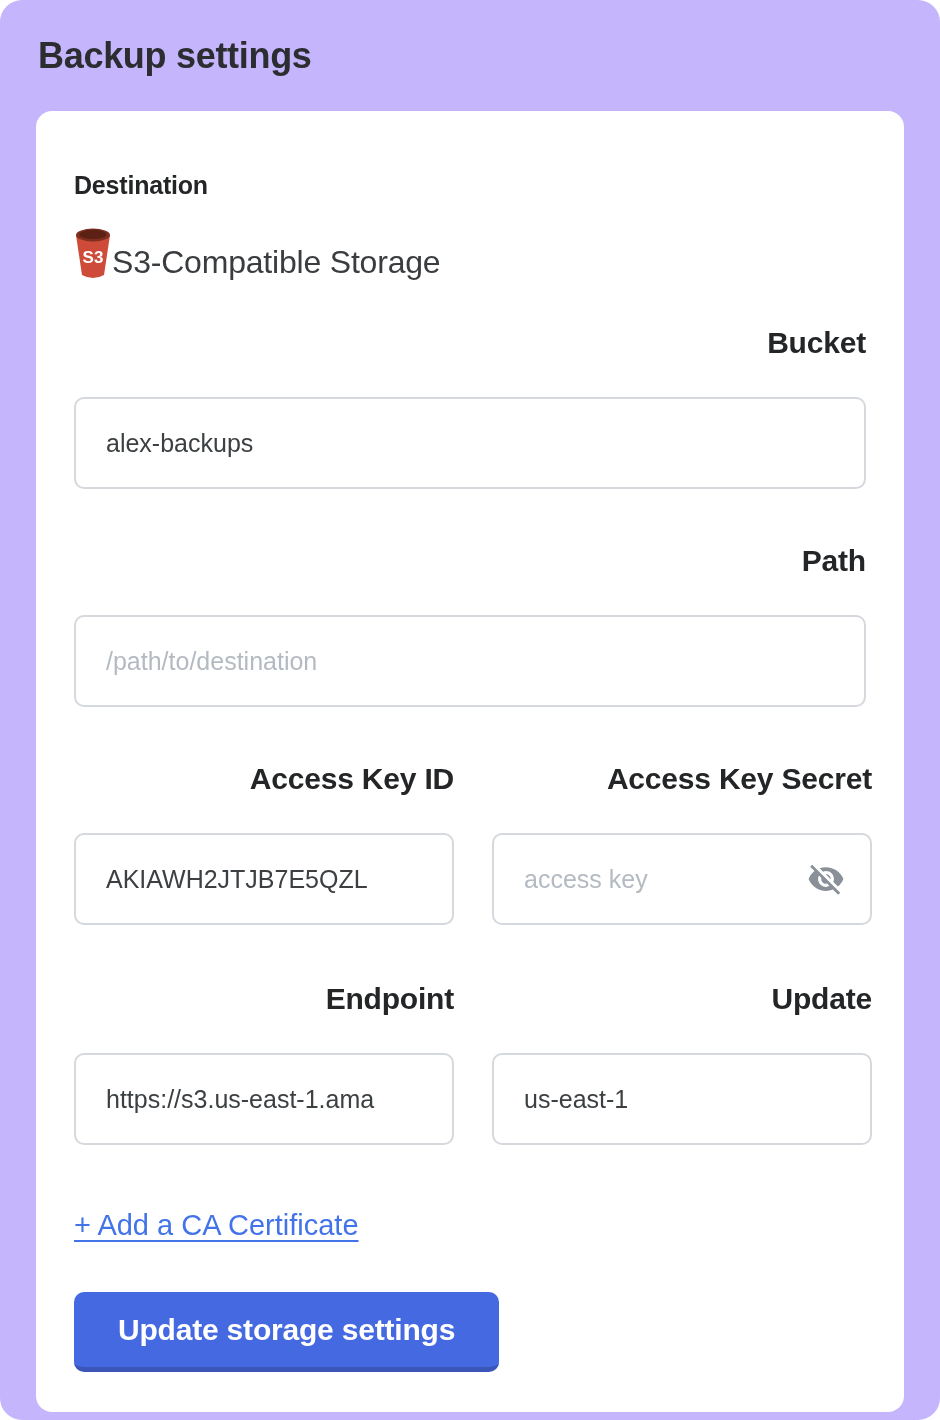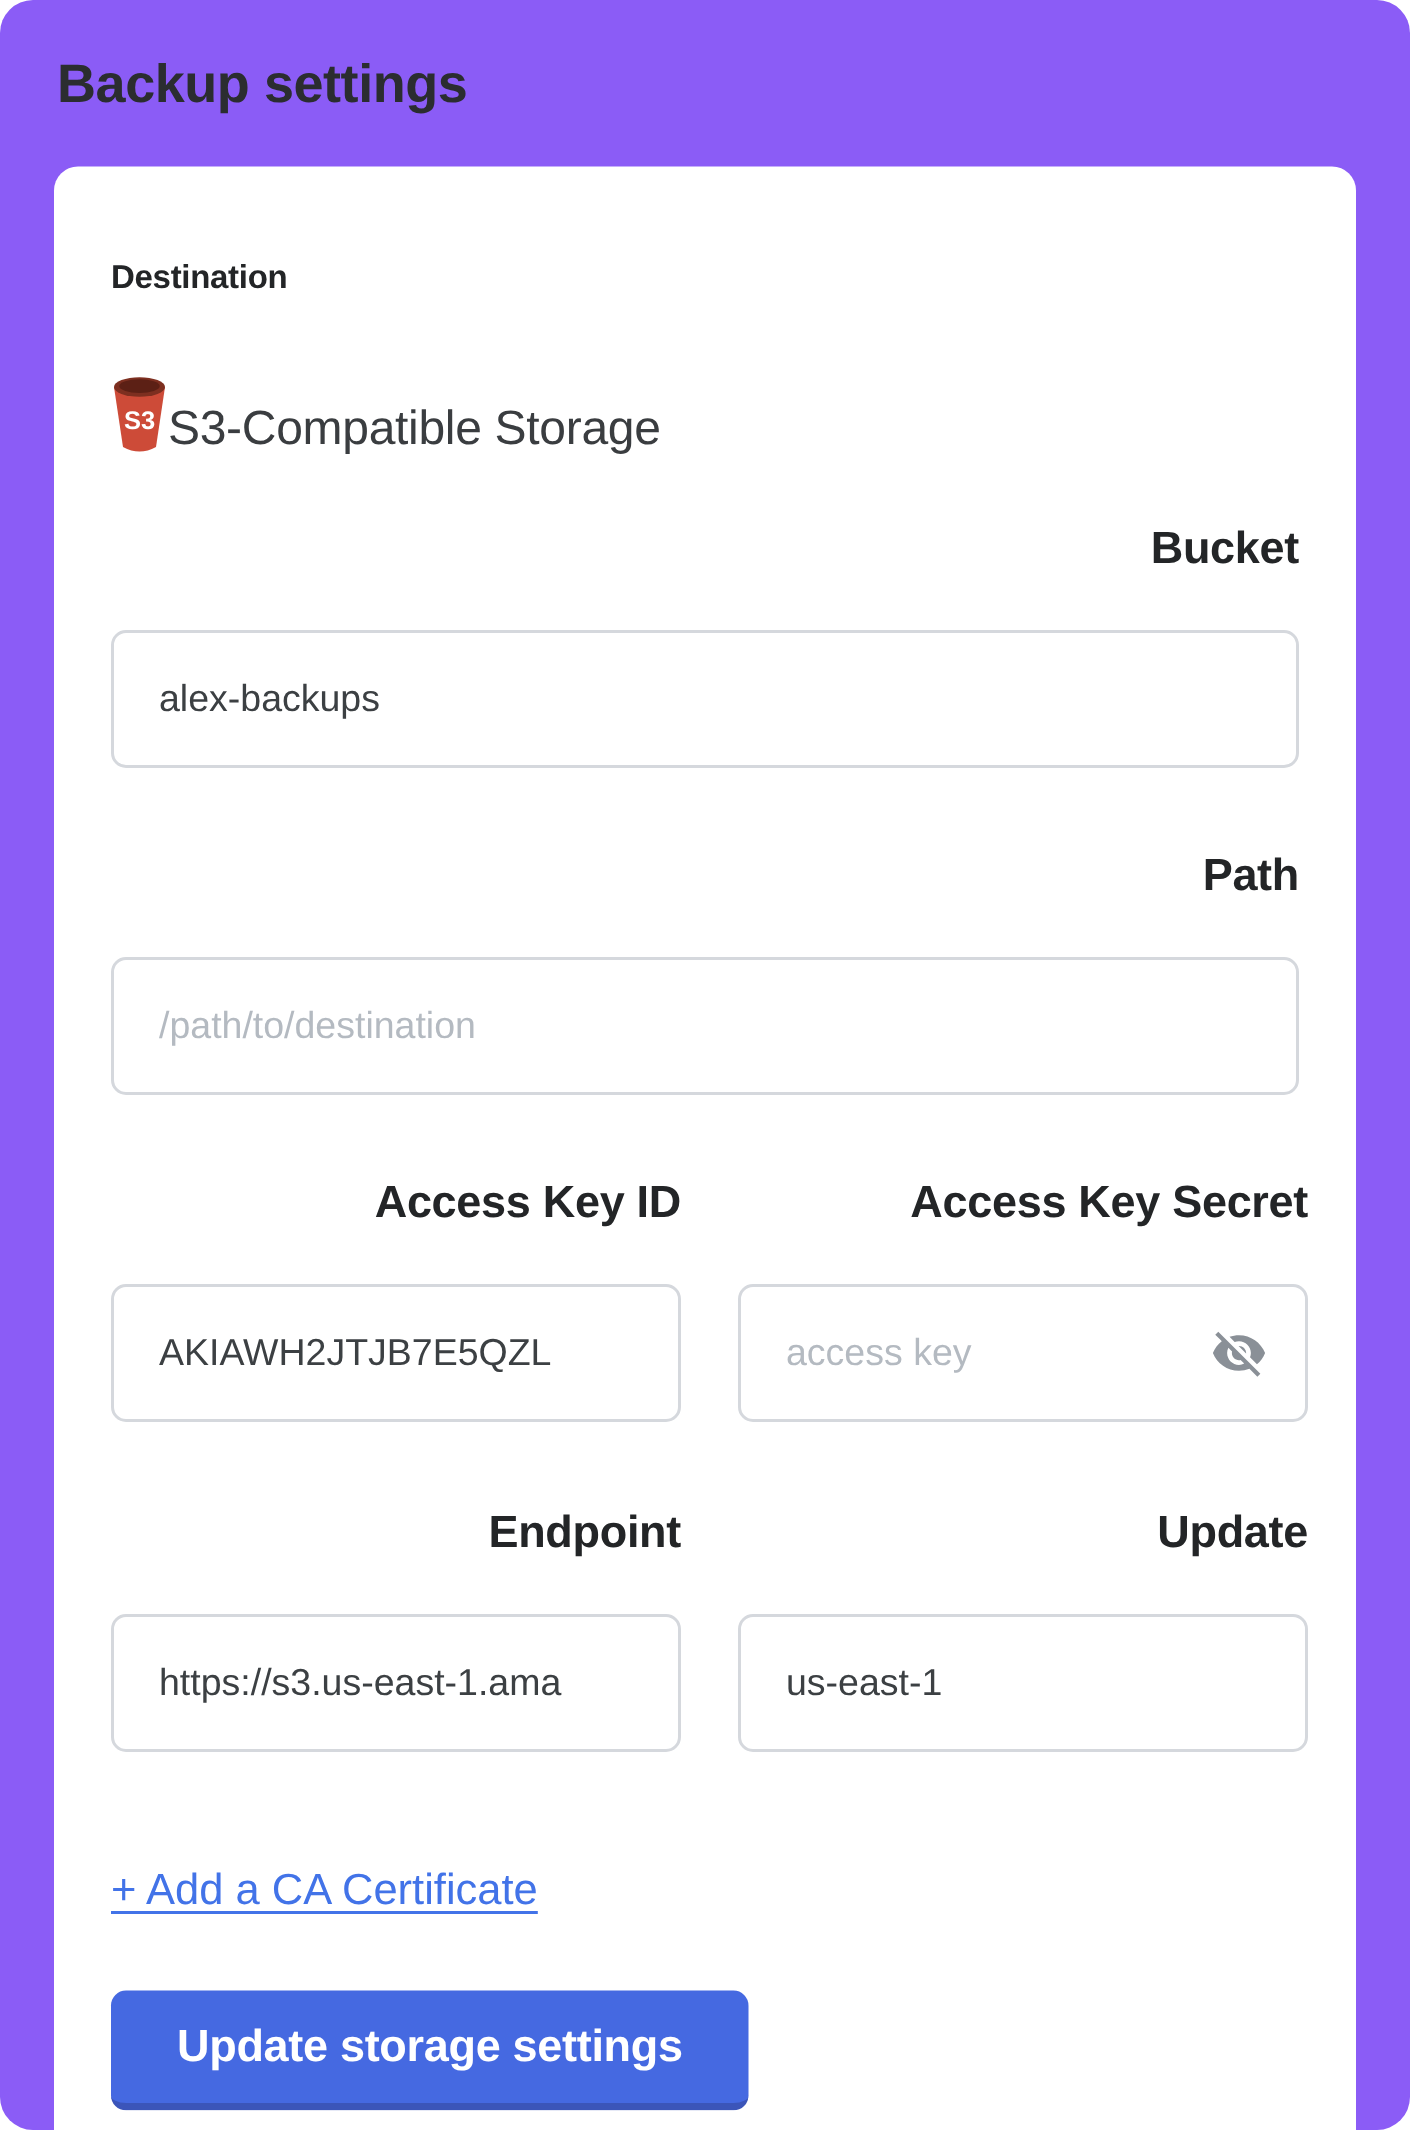--- a/index.html
+++ b/index.html
@@ -1,44 +1,44 @@
 <!DOCTYPE html>
 <html><head>
 <meta charset="utf-8">
 <style>
   * { margin: 0; padding: 0; box-sizing: border-box; }
   html, body { background: #ffffff; font-family: "Liberation Sans", sans-serif; }
   .screen {
     width: 940px; height: 1420px;
-    background: #8b5cf6;
+    background: #c4b5fd;
     border-radius: 22px;
     overflow: hidden;
     position: relative;
   }
   .page-title {
     margin: 34px 0 0 38px;
     font-size: 36px;
     font-weight: 700;
     line-height: 1.2;
     color: #2b2d30;
     letter-spacing: -0.3px;
   }
   .card {
     margin: 34px 36px 0 36px;
     background: #ffffff;
     border-radius: 16px;
     padding: 56px 38px 40px 38px;
     min-height: 1272px;
   }
   .section-label {
-    font-size: 22px;
+    font-size: 25px;
     font-weight: 700;
     color: #232527;
     line-height: 36px;
-    margin-bottom: 47px;
+    margin-bottom: 24px;
     letter-spacing: -0.2px;
   }
   .dest-row {
     display: flex;
     align-items: center;
     height: 52px;
     margin-bottom: 46px;
   }
   .dest-row .dest-text {
     font-size: 32px;
@@ -91,21 +91,21 @@
     cursor: pointer;
     padding: 0;
   }
   .eye-btn svg { width: 44px; height: 38px; display: block; }
   .ca-link {
     display: inline-block;
     font-size: 29px;
     color: #4273e8;
     text-decoration: underline;
     text-underline-offset: 5px;
-    margin: 20px 0 50px 0;
+    margin: 8px 0 50px 0;
     cursor: pointer;
   }
   .submit-btn {
     display: inline-block;
     height: 80px;
     padding: 16px 44px;
     background: #4569e1;
     border: none;
     border-bottom: 5px solid #3b55b9;
     border-radius: 10px;

